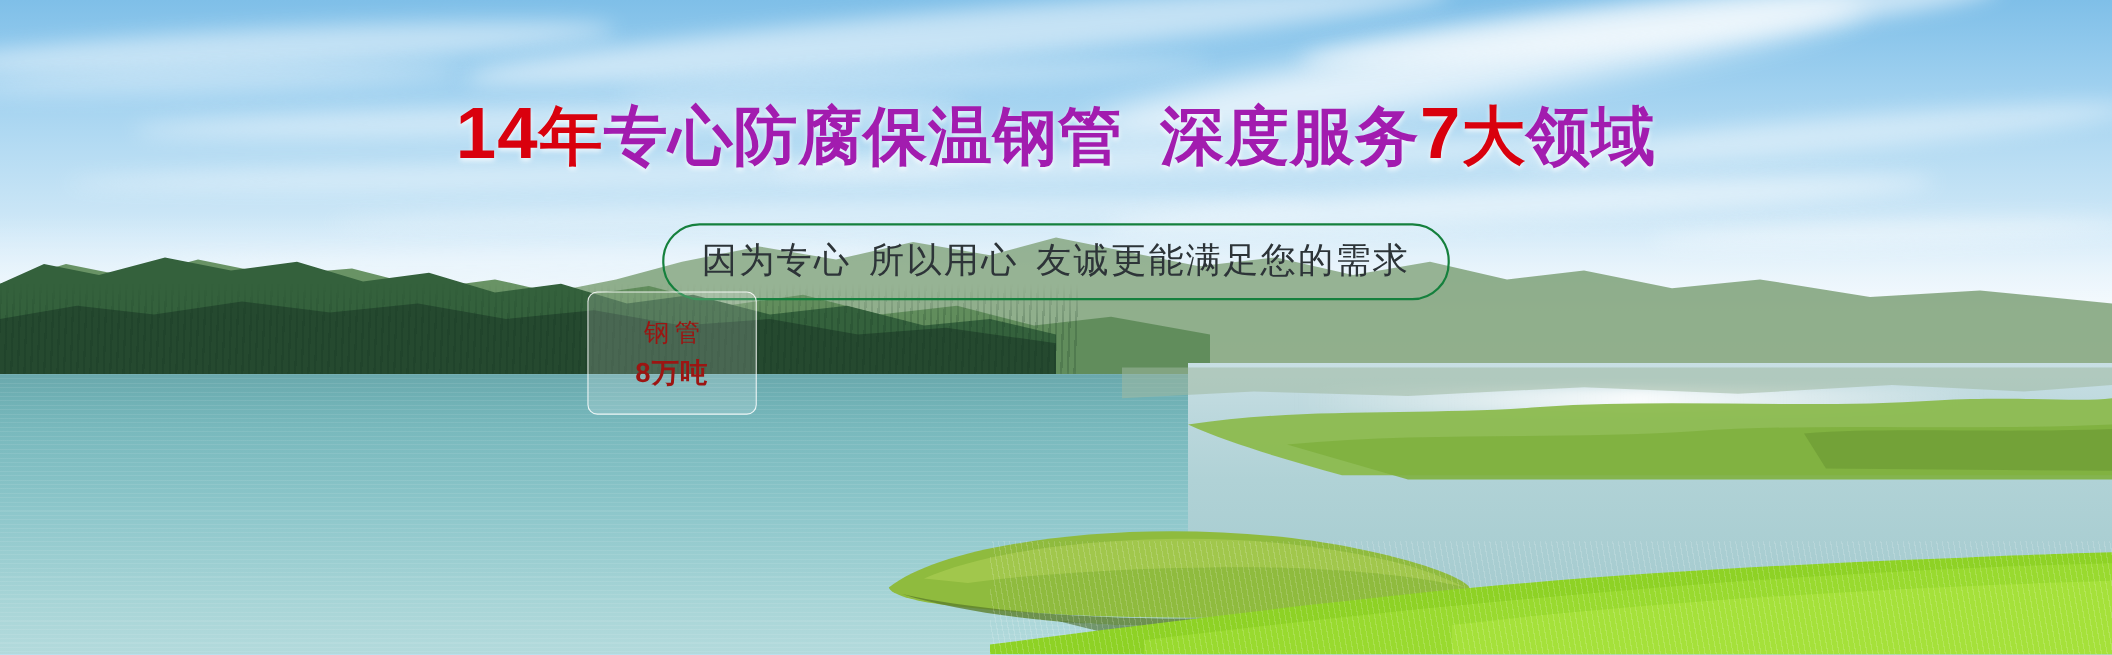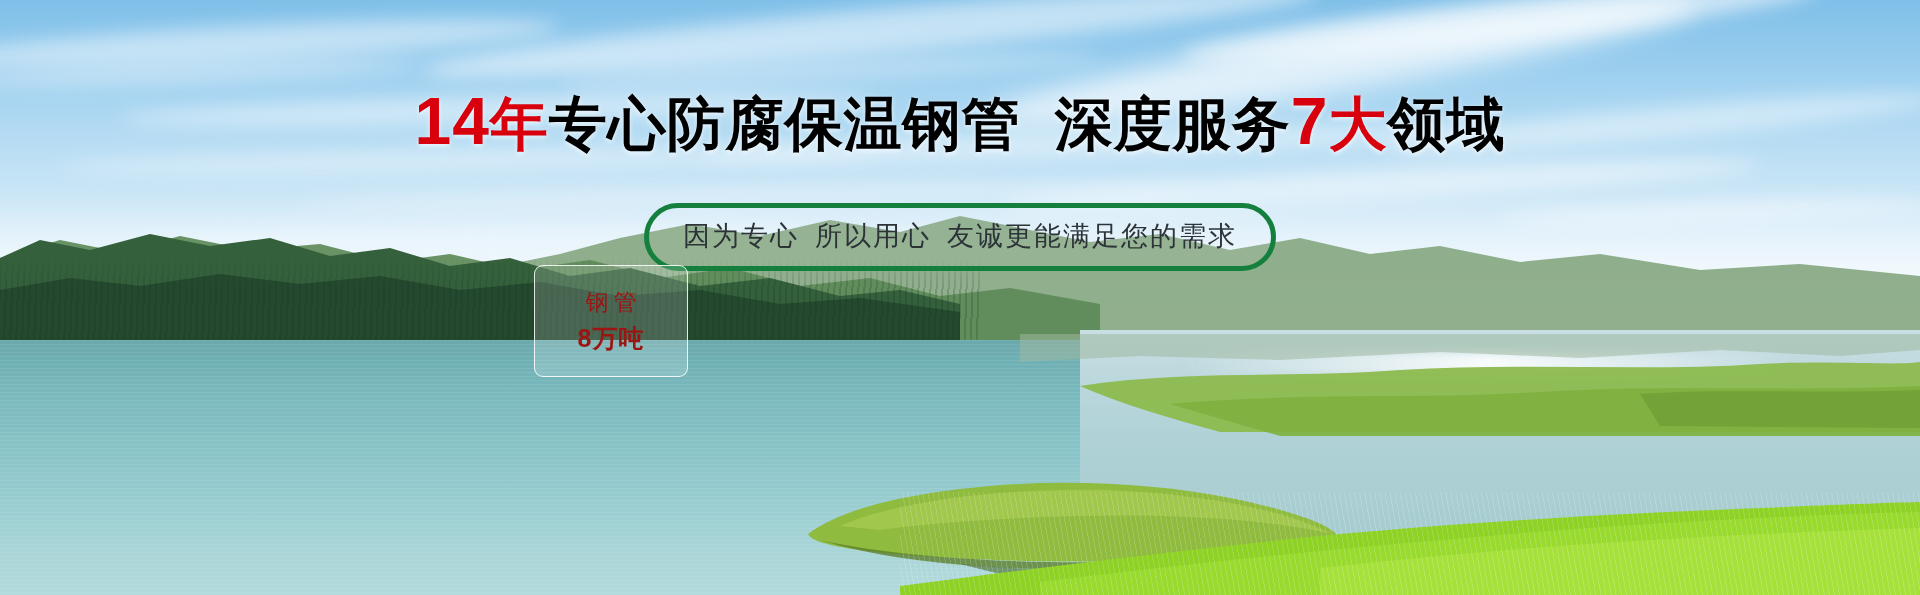--- a/index.html
+++ b/index.html
@@ -124,31 +124,31 @@
   .headline {
     position:absolute; left:0; top:88px; width:1920px;
     text-align:center;
     font-size:58px; font-weight:bold;
     letter-spacing:1px;
     line-height:1.0;
     white-space:nowrap;
     text-shadow:0 2px 5px rgba(255,255,255,.75);
   }
   .hl-red  { color:#d9000d; }
-  .hl-dark { color:#000000; }
+  .hl-dark { color:#a21caf; }
   .hl-gap  { display:inline-block; width:34px; }
   .hl-num  { font-size:66px; }
 
   .subpill {
     position:absolute; left:50%; top:203px;
     transform:translateX(-50%);
     padding:10px 34px 12px 34px;
-    border:5px solid #15803d;
+    border:2px solid #15803d;
     border-radius:34px;
-    font-size:27px;
+    font-size:32px;
     color:#2d3438;
     letter-spacing:2px;
     white-space:nowrap;
     background:rgba(255,255,255,0.07);
   }
   .sub-sp { display:inline-block; width:16px; }
 
   
   .cards {
     position:absolute; left:534px; top:265px;

